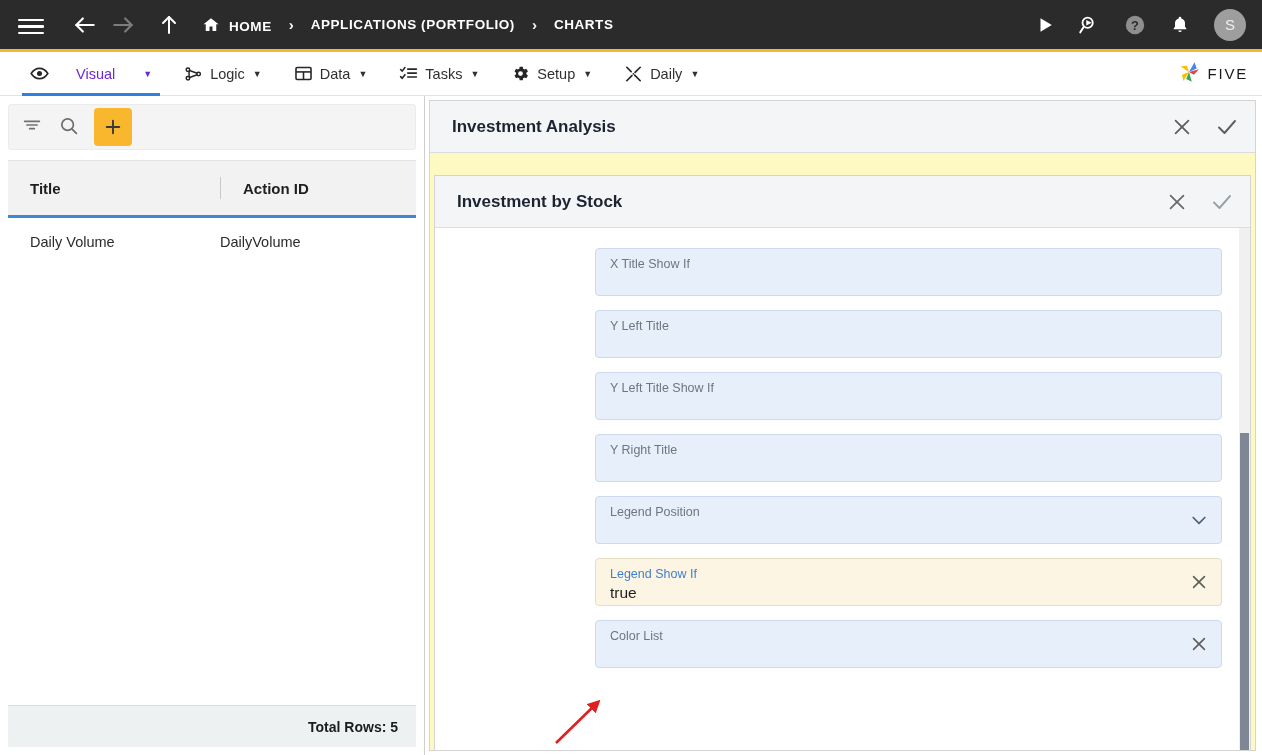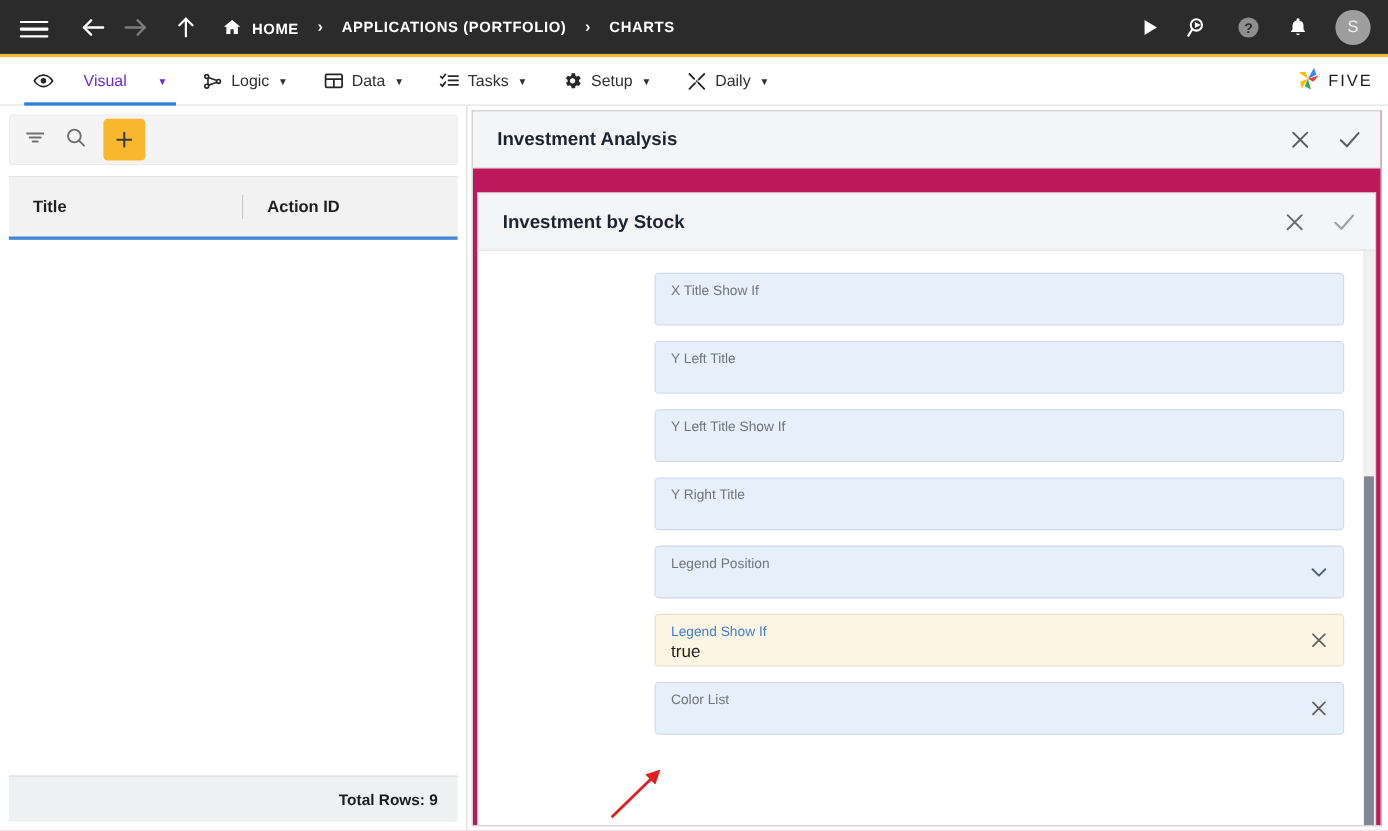--- a/index.html
+++ b/index.html
@@ -132,21 +132,21 @@
     font-size: 14px; font-weight: bold; color: #1c1c1c;
   }
 
   
   .right-panel {
     flex: 1; display: flex; flex-direction: column;
     background: #ffffff; padding: 4px 6px 4px 4px; min-width: 0;
   }
   .card-outer {
     flex: 1; display: flex; flex-direction: column;
-    border: 1px solid #d4d4d4; background: #be185d; min-height: 0;
+    border: 1px solid #d4d4d4; background: #fef9c3; min-height: 0;
   }
   .card-header {
     height: 52px; background: #f4f5f7;
     display: flex; align-items: center;
     padding: 0 16px 0 22px; border-bottom: 1px solid #dcdcdc;
     flex-shrink: 0;
   }
   .card-title { font-size: 17px; font-weight: bold; color: #1c2430; flex: 1; }
   .hdr-actions { display: flex; align-items: center; gap: 22px; }
   .hdr-btn { cursor: pointer; display: flex; align-items: center; justify-content:center; }
@@ -390,23 +390,29 @@
         </svg>
       </button>
     </div>
 
     <div class="grid-wrap">
       <div class="grid-head">
         <div class="gh-cell c1">Title</div>
         <div class="gh-divider"></div>
         <div class="gh-cell c2">Action ID</div>
       </div>
-    </div>
-
-    <div class="total-rows">Total Rows: 9</div>
+      <div class="grid-body">
+        <div class="grid-row">
+          <div class="gr-cell c1">Daily Volume</div>
+          <div class="gr-cell c2">DailyVolume</div>
+        </div>
+      </div>
+    </div>
+
+    <div class="total-rows">Total Rows: 5</div>
   </div>
 
   <div class="right-panel">
     <div class="card-outer">
 
       <div class="card-header">
         <div class="card-title">Investment Analysis</div>
         <div class="hdr-actions">
           <span class="hdr-btn">
             <svg width="22" height="22" viewBox="0 0 24 24" stroke="#5d5d5d" stroke-width="1.9" stroke-linecap="round">

